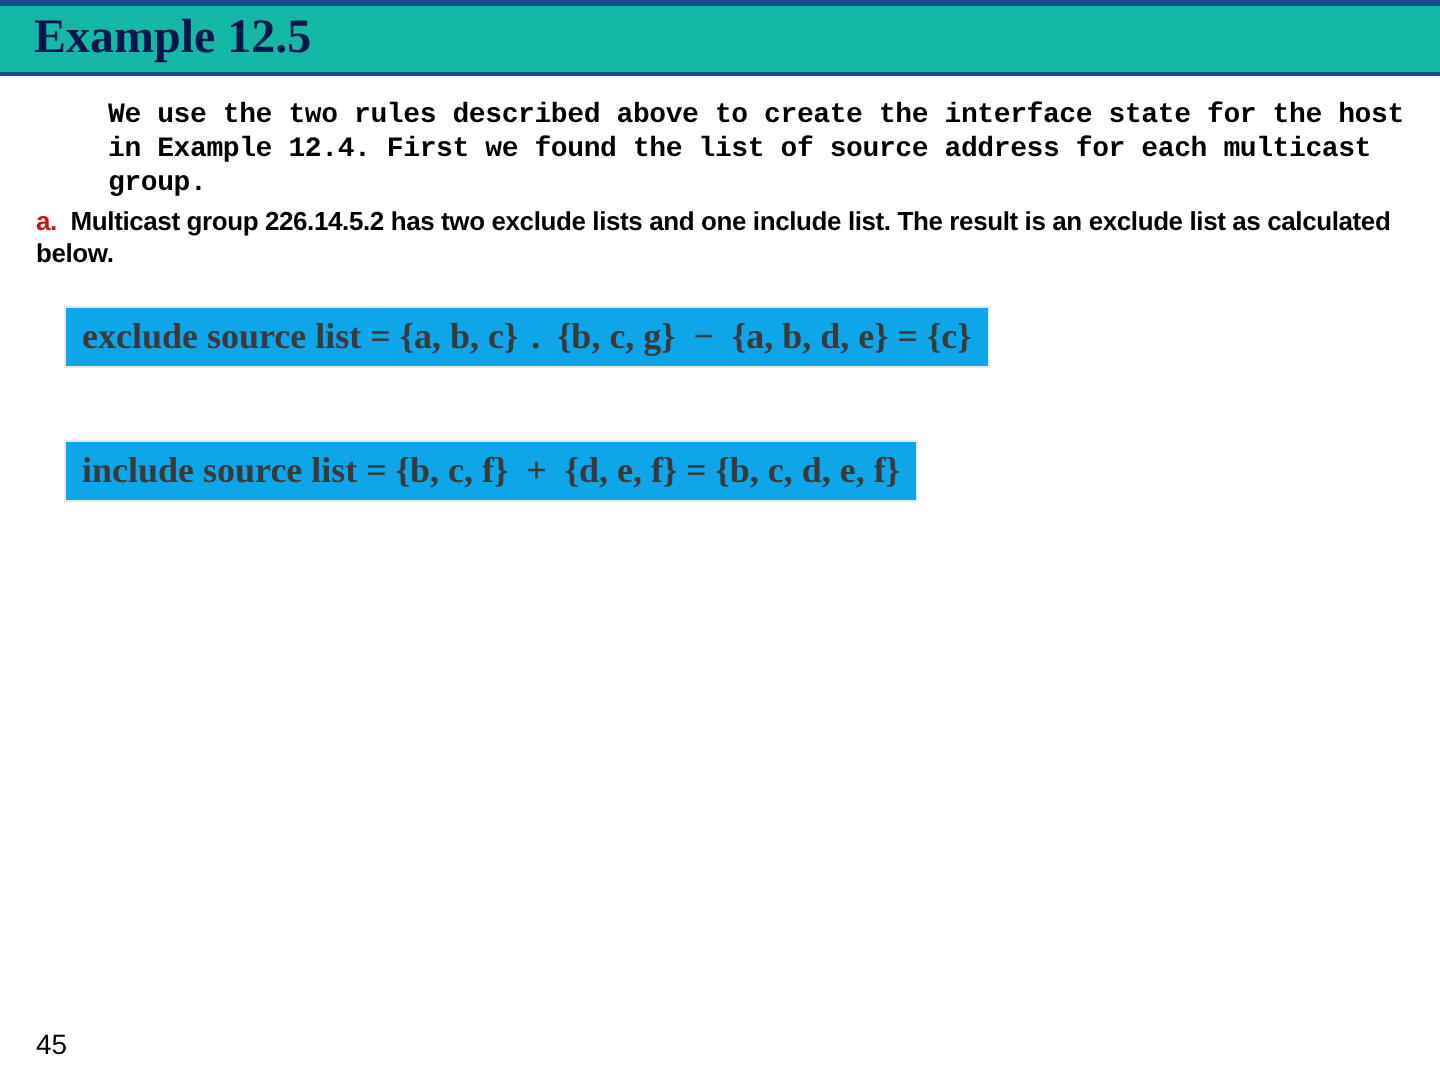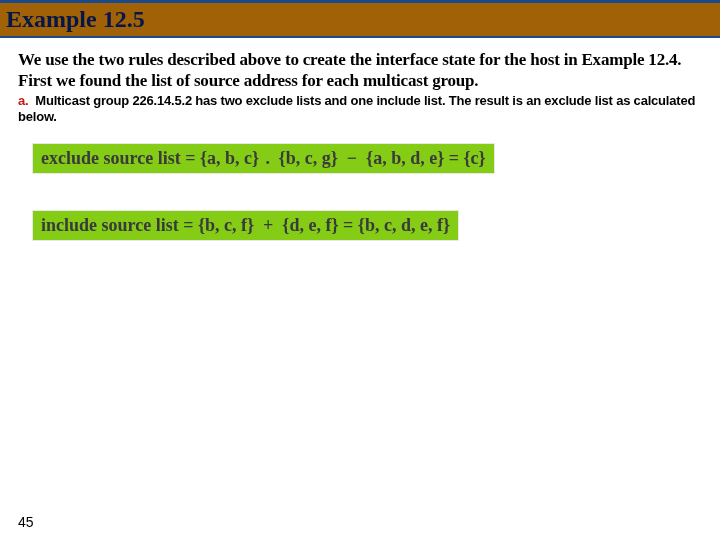--- a/index.html
+++ b/index.html
@@ -7,57 +7,58 @@
     width: 720px;
     height: 540px;
     background: #ffffff;
     font-family: Arial, Helvetica, sans-serif;
     position: relative;
     overflow: hidden;
   }
   .header-bar {
     width: 100%;
     height: 38px;
-    background: #a16207;
+    background: #14b8a6;
     border-top: 3px solid #1a4a8a;
     border-bottom: 2px solid #1a4a8a;
     display: flex;
     align-items: center;
-    padding-left: 6px;
+    padding-left: 17px;
   }
   .header-title {
     font-family: "Times New Roman", serif;
     font-size: 24px;
     font-weight: bold;
     color: #05164a;
   }
   .content {
     padding: 12px 18px 0 18px;
   }
   .para {
-    font-size: 17px;
+    font-size: 14px;
     line-height: 1.22;
     color: #000;
     font-weight: bold;
-    font-family: Liberation Serif, serif;
+    font-family: Liberation Mono, monospace;
     letter-spacing: -0.2px;
+    margin-left: 36px;
   }
   .sub {
     font-size: 13px;
     line-height: 1.22;
     color: #000;
     font-weight: bold;
     font-family: Arial, sans-serif;
     letter-spacing: -0.2px;
   }
   .red { color: #c41818; }
   .formula {
     margin: 18px 14px 18px 14px;
     padding: 4px 8px;
-    background: #84cc16;
+    background: #0ea5e9;
     border: 1px solid #e8e8e8;
     display: inline-block;
     font-family: "Times New Roman", serif;
     font-size: 18px;
     font-weight: bold;
     color: #3a3a3a;
   }
   .formula-wrap { width: 100%; }
   .closing {
     margin-top: 6px;

